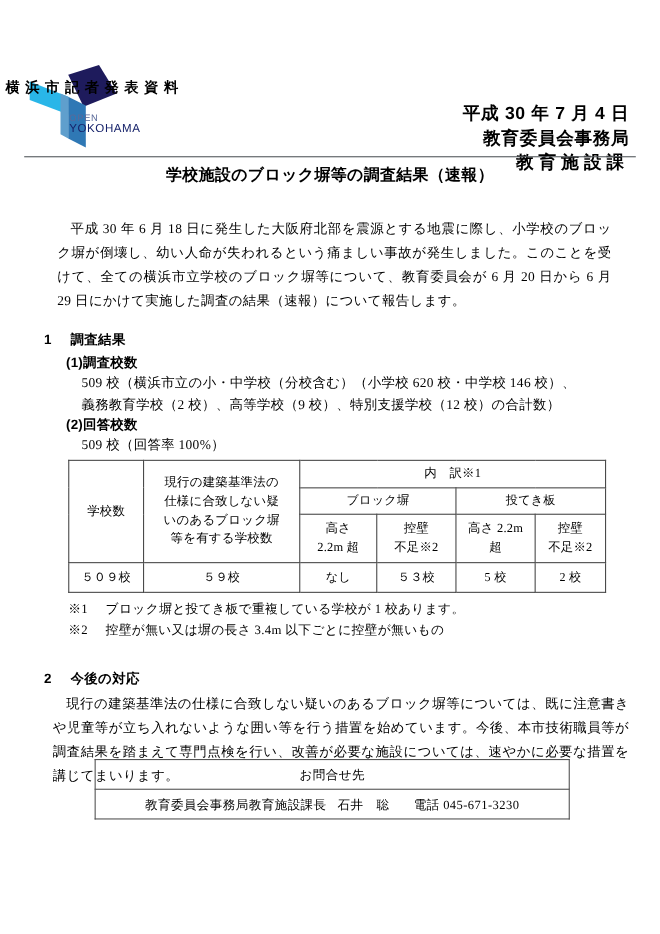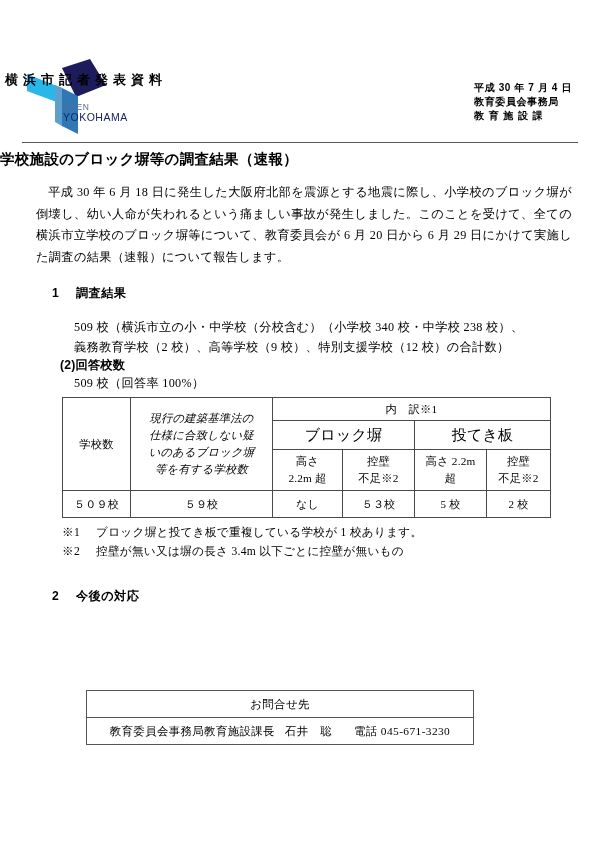--- a/index.html
+++ b/index.html
@@ -71,73 +71,73 @@
     font-family: "Liberation Sans", "DejaVu Sans", sans-serif;
     font-weight: bold;
     font-size: 13px;
     letter-spacing: 5px;
     padding-left: 5px;
   }
 
   .issuer {
     position: absolute;
     right: 28px;
-    top: 81px;
-    text-align: left;
-    font-family: "Liberation Sans", "DejaVu Sans", sans-serif;
-    font-size: 10px;
+    top: 93px;
+    text-align: right;
+    font-family: "Liberation Sans", "DejaVu Sans", sans-serif;
+    font-size: 16px;
     font-weight: bold;
     line-height: 1.42;
     letter-spacing: 0.6px;
   }
   .issuer div:nth-child(3) { letter-spacing: 4.6px; }
 
   .hr-top {
     position: absolute;
     left: 22px;
     right: 22px;
     top: 142px;
     border-top: 1.4px solid #555a5e;
     height: 0;
   }
 
   
   .doc-title {
     position: absolute;
     left: 0; right: 0;
     top: 150px;
-    text-align: left;
+    text-align: center;
     font-family: "Liberation Sans", "DejaVu Sans", sans-serif;
     font-weight: bold;
     font-size: 14.5px;
     letter-spacing: 0.3px;
   }
 
   
   .content {
     position: absolute;
     left: 36px;
     right: 28px;
     top: 182px;
   }
 
   .para {
     font-size: 12.2px;
     line-height: 1.78;
     text-align: justify;
     text-indent: 1em;
     letter-spacing: 0.35px;
-    margin: 0;
+    margin: 16px;
   }
 
   .sec-heading {
     font-family: "Liberation Sans", "DejaVu Sans", sans-serif;
     font-weight: bold;
     font-size: 12.2px;
-    margin: 16px;
+    margin: 4px;
     letter-spacing: 0.4px;
   }
   .sec-num {
     display: inline-block;
     width: 24px;
   }
 
   .sub-heading {
     font-family: "Liberation Sans", "DejaVu Sans", sans-serif;
     font-weight: bold;
@@ -190,25 +190,25 @@
     letter-spacing: 0.2px;
   }
   table.survey .c1 { width: 68px; }
   table.survey .c2 { width: 142px; }
   table.survey .c3 { width: 70px; }
   table.survey .c4 { width: 72px; }
   table.survey .c5 { width: 72px; }
   table.survey .c6 { width: 64px; }
 
   .th-tall { height: 88px; }
-  .th-wrap-line { line-height: 1.52; font-style: italic; }
+  .th-wrap-line { line-height: 1.52; }
   .cell-bold {
     font-family: "Liberation Sans", "DejaVu Sans", sans-serif;
     font-weight: bold;
-    font-size: 15px;
+    font-size: 11px;
     letter-spacing: 1px;
   }
   .row-data td { height: 22px; font-size: 11px; letter-spacing: 1.2px; margin-top: 40px; }
 
   .notes {
     padding-left: 26px;
     margin-top: 5px;
     font-size: 11.6px;
     line-height: 1.66;
     letter-spacing: 0.3px;
@@ -216,21 +216,21 @@
   .note-mark {
     display: inline-block;
     width: 34px;
   }
 
   
   .contact {
     position: absolute;
     left: 86px;
     top: 690px;
-    width: 388px;
+    width: 432px;
     border-collapse: collapse;
     font-size: 11.4px;
     font-family: Liberation Serif, serif;
   }
   .contact td {
     border: 1px solid #555555;
     text-align: center;
     padding: 4px 2px;
     letter-spacing: 0.4px;
   }
@@ -277,21 +277,22 @@
 
   <div class="content">
 
     <p class="para">平成 30 年 6 月 18 日に発生した大阪府北部を震源とする地震に際し、小学校のブロック塀が倒壊し、幼い人命が失われるという痛ましい事故が発生しました。このことを受けて、全ての横浜市立学校のブロック塀等について、教育委員会が 6 月 20 日から 6 月 29 日にかけて実施した調査の結果（速報）について報告します。</p>
 
     <div class="block1">
       <p class="sec-heading">
         <span class="sec-num">1</span><span>調査結果</span>
       </p>
 
-      <p class="sub-body">509 校（横浜市立の小・中学校（分校含む）（小学校 340 校・中学校 238 校）、</p>
+      <p class="sub-heading">(1)調査校数</p>
+      <p class="sub-body">509 校（横浜市立の小・中学校（分校含む）（小学校 620 校・中学校 146 校）、</p>
       <p class="sub-body">義務教育学校（2 校）、高等学校（9 校）、特別支援学校（12 校）の合計数）</p>
 
       <p class="sub-heading">(2)回答校数</p>
       <p class="sub-body">509 校（回答率 100%）</p>
 
 
       <div class="tbl-wrap">
         <table class="survey">
           <colgroup>
             <col class="c1">
@@ -353,20 +354,21 @@
         <div>
           <span class="note-mark">※2</span><span>控壁が無い又は塀の長さ 3.4m 以下ごとに控壁が無いもの</span>
         </div>
       </div>
     </div>
 
     <div class="block2">
       <p class="sec-heading">
         <span class="sec-num">2</span><span>今後の対応</span>
       </p>
+      <p class="sec2-para">現行の建築基準法の仕様に合致しない疑いのあるブロック塀等については、既に注意書きや児童等が立ち入れないような囲い等を行う措置を始めています。今後、本市技術職員等が調査結果を踏まえて専門点検を行い、改善が必要な施設については、速やかに必要な措置を講じてまいります。</p>
     </div>
 
   </div>
 
   <table class="contact">
     <tbody>
       <tr>
         <td class="c-head">お問合せ先</td>
       </tr>
       <tr>

